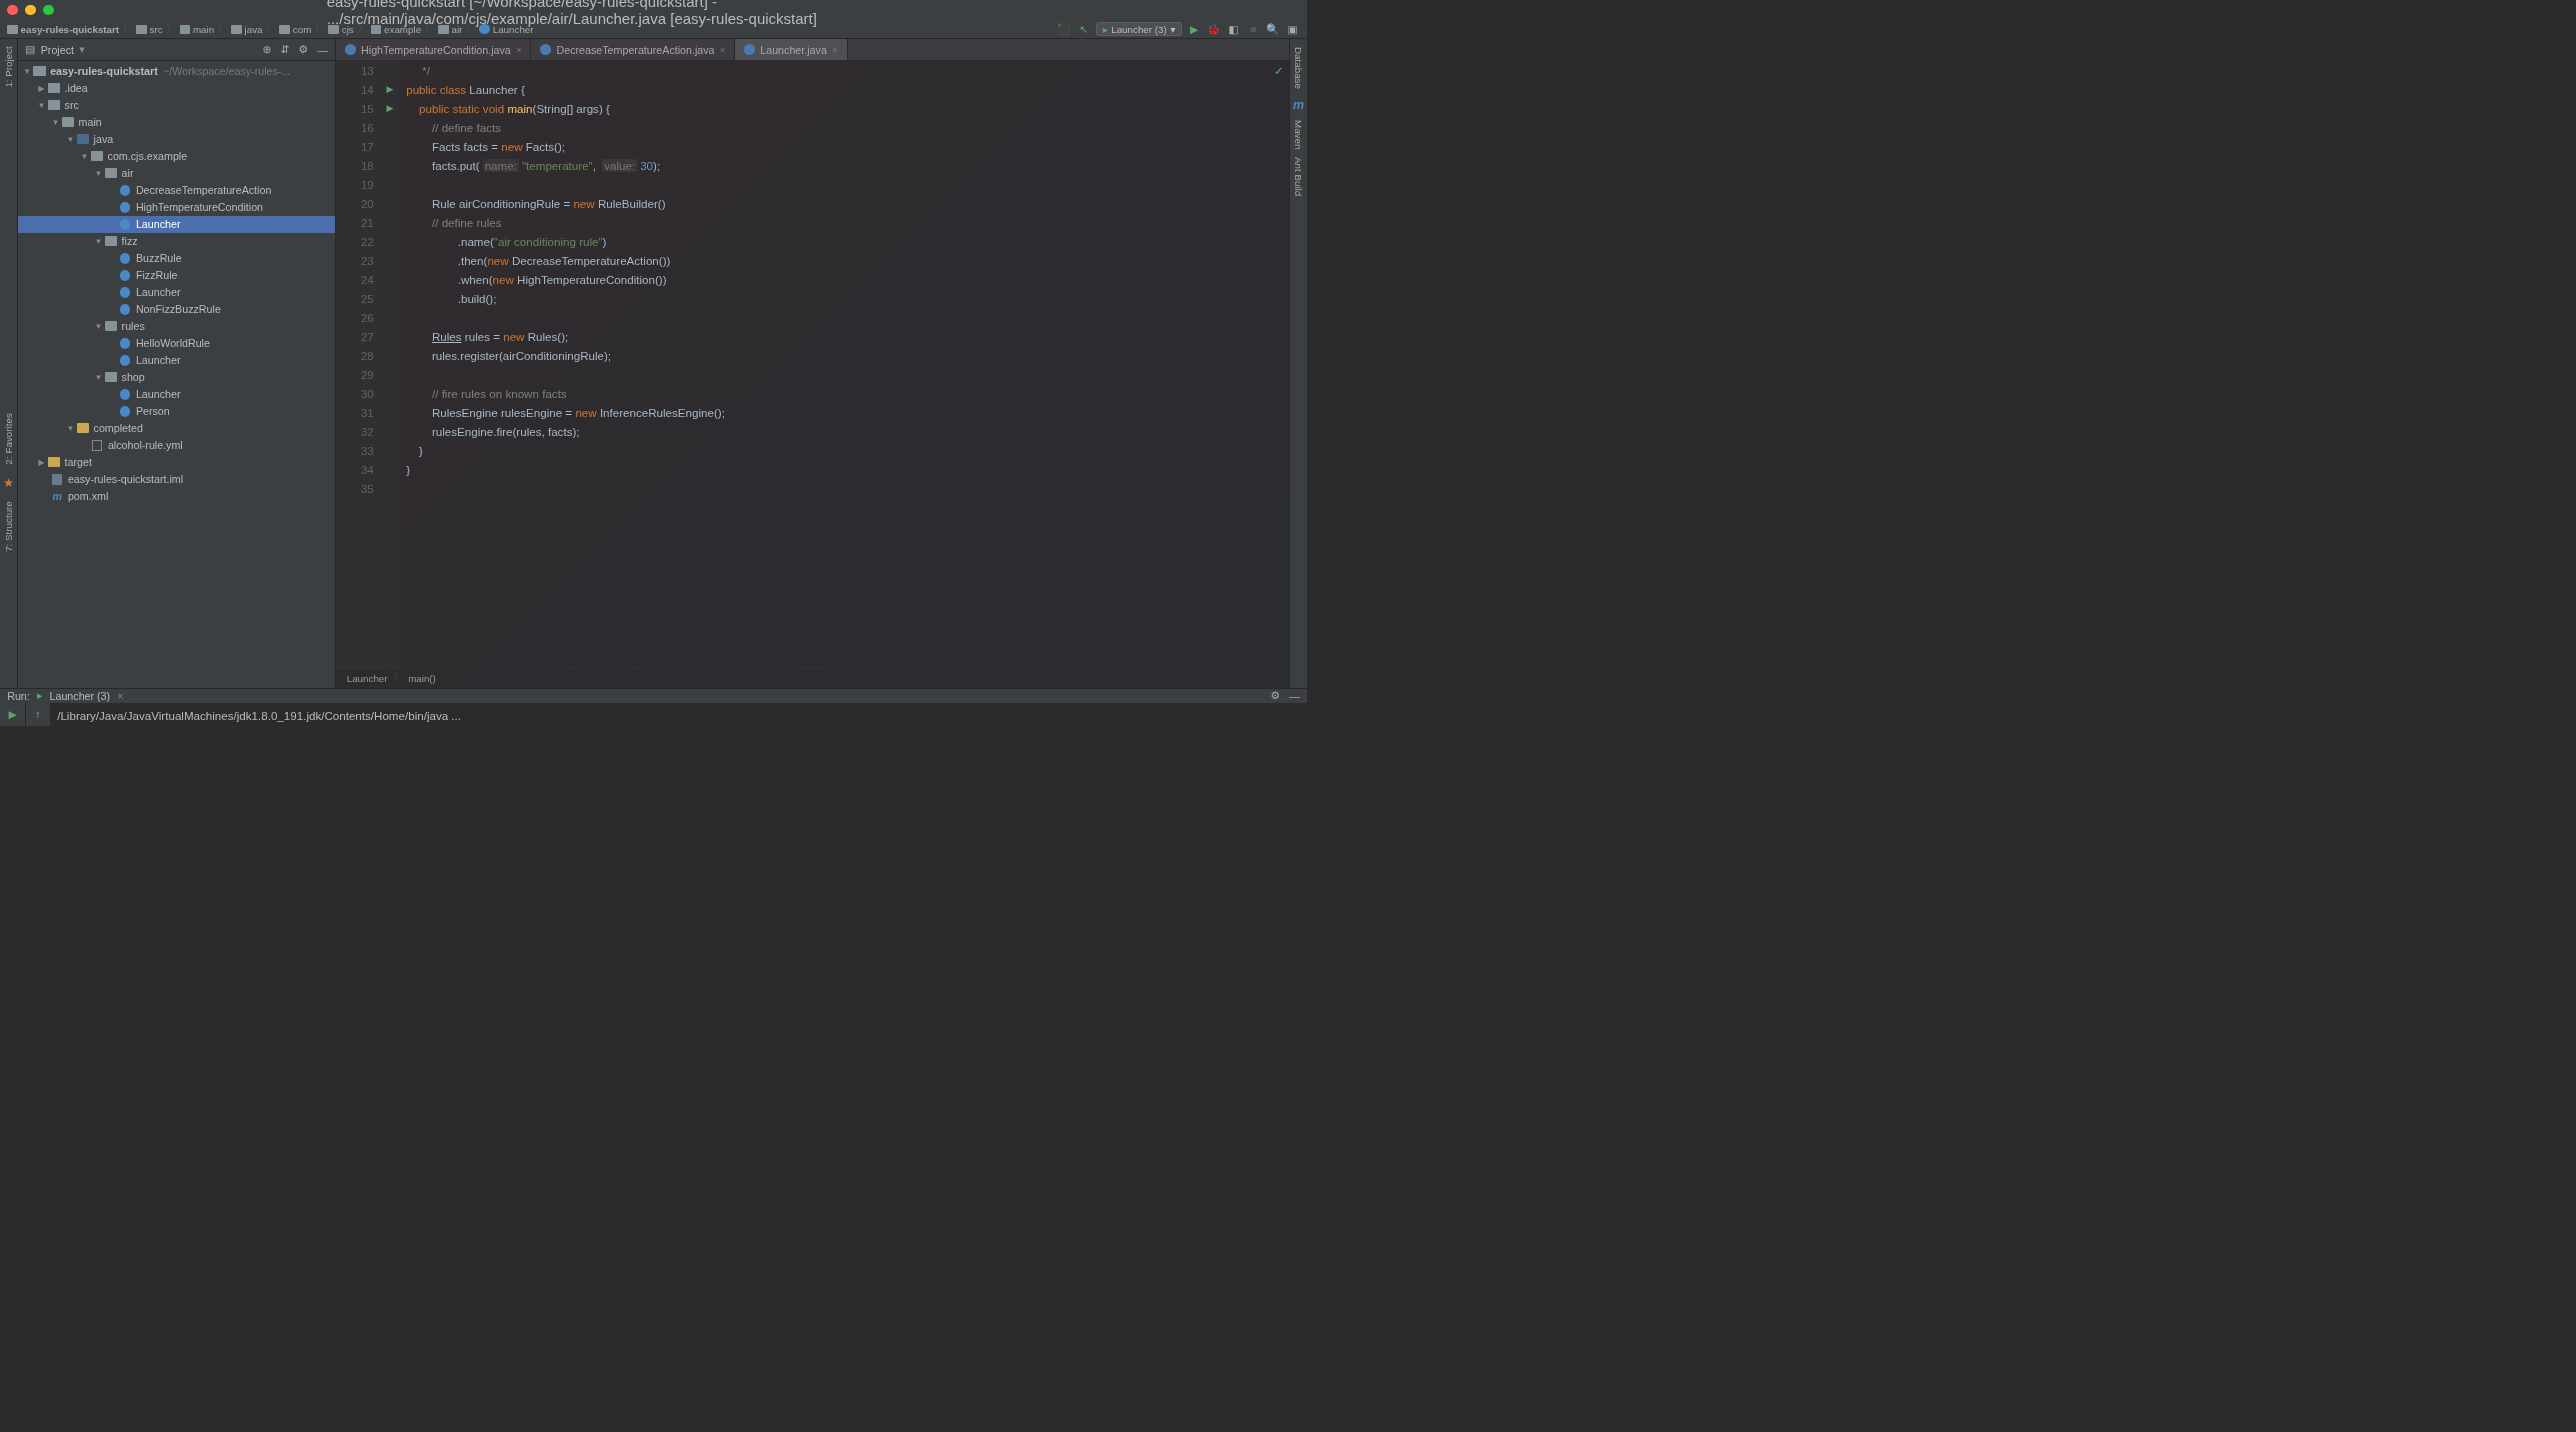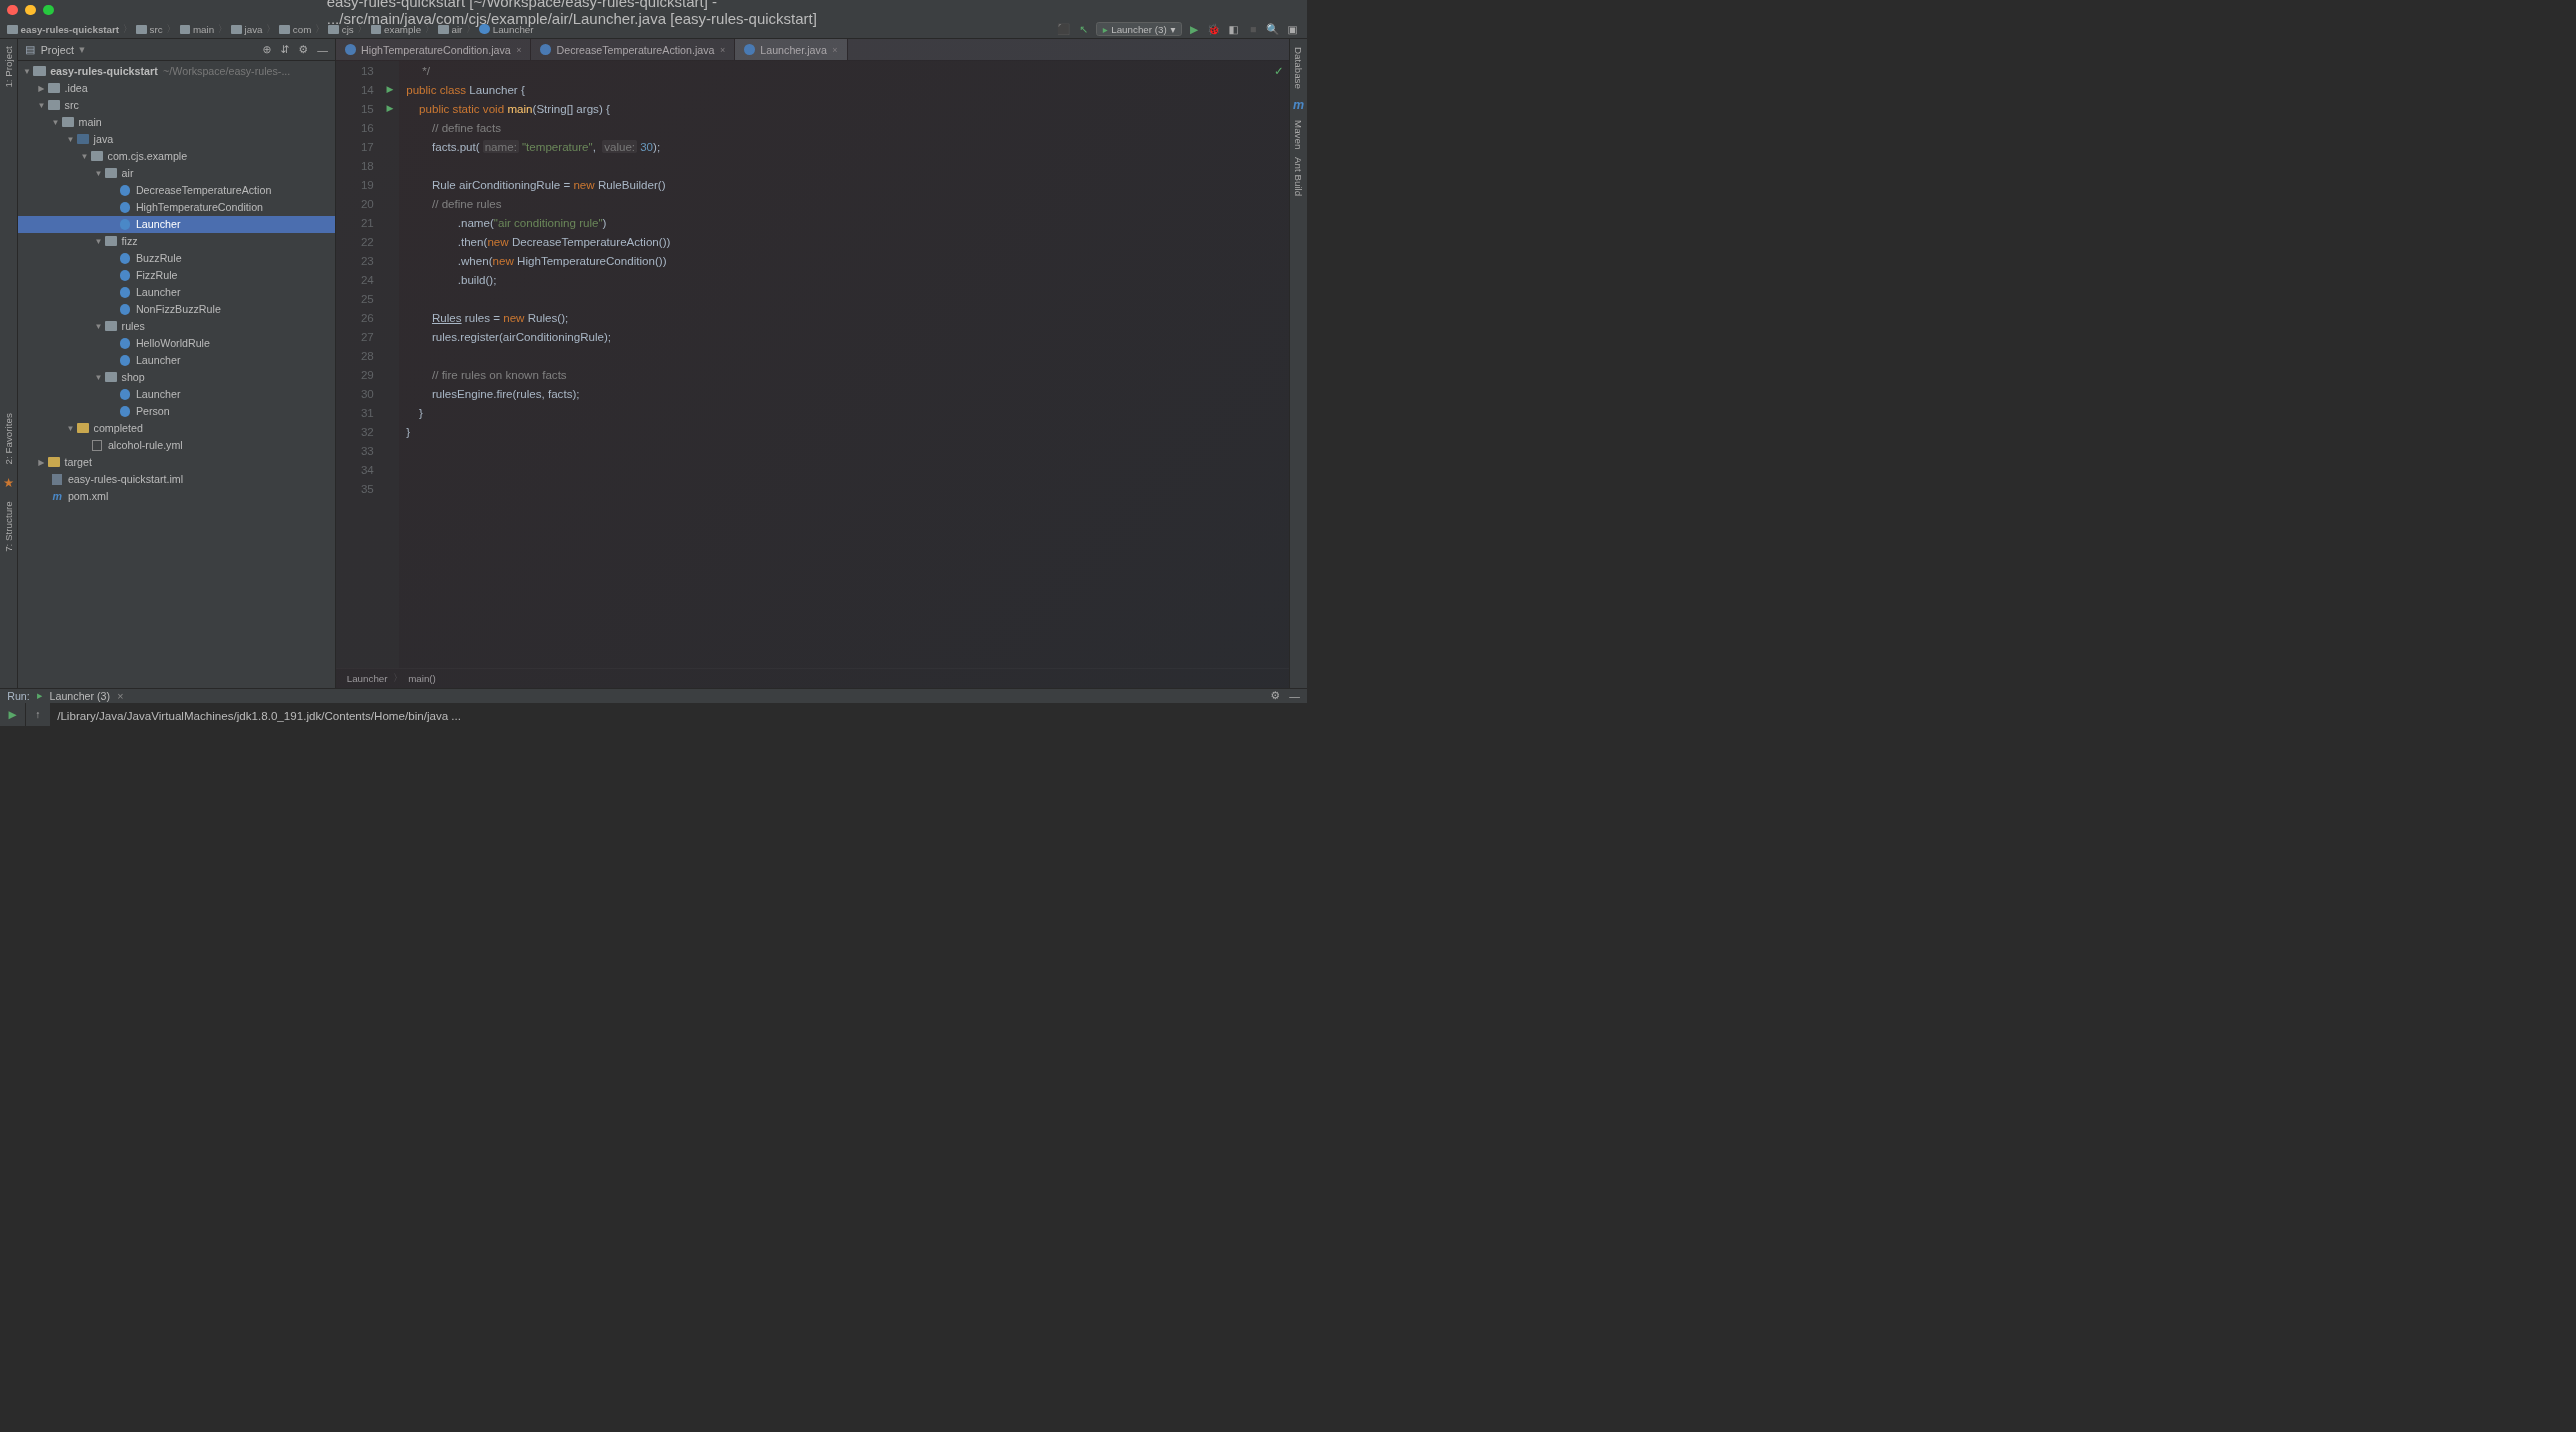--- a/index.html
+++ b/index.html
@@ -438,33 +438,35 @@
           <div class="gutter-line run-mark"></div>
           <div class="gutter-line run-mark"></div>
           <div class="gutter-line run-mark"></div>
           <div class="gutter-line run-mark"></div>
         </div>
       <div class="code-lines" id="code-lines">
           <div class="code-line"><span class="comment">     */</span></div>
           <div class="code-line"><span class="kw">public class</span> <span class="type">Launcher</span> {</div>
           <div class="code-line">    <span class="kw">public static void</span> <span class="method">main</span>(String[] args) {</div>
           <div class="code-line">        <span class="comment">// define facts</span></div>
+          <div class="code-line">        Facts facts = <span class="kw">new</span> Facts();</div>
           <div class="code-line">        facts.put( <span class="hint">name:</span> <span class="str">"temperature"</span>,  <span class="hint">value:</span> <span class="num">30</span>);</div>
           <div class="code-line"></div>
           <div class="code-line">        Rule airConditioningRule = <span class="kw">new</span> RuleBuilder()</div>
           <div class="code-line">        <span class="comment">// define rules</span></div>
           <div class="code-line">                .name(<span class="str">"air conditioning rule"</span>)</div>
           <div class="code-line">                .then(<span class="kw">new</span> DecreaseTemperatureAction())</div>
           <div class="code-line">                .when(<span class="kw">new</span> HighTemperatureCondition())</div>
           <div class="code-line">                .build();</div>
           <div class="code-line"></div>
           <div class="code-line">        <span class="underline">Rules</span> rules = <span class="kw">new</span> Rules();</div>
           <div class="code-line">        rules.register(airConditioningRule);</div>
           <div class="code-line"></div>
           <div class="code-line">        <span class="comment">// fire rules on known facts</span></div>
+          <div class="code-line">        RulesEngine rulesEngine = <span class="kw">new</span> InferenceRulesEngine();</div>
           <div class="code-line">        rulesEngine.fire(rules, facts);</div>
           <div class="code-line">    }</div>
           <div class="code-line">}</div>
           <div class="code-line"></div>
         </div>
     </div>
     <div class="crumb-trail">
       <span>Launcher</span>
       <span style="color:#666">〉</span>
       <span>main()</span>

